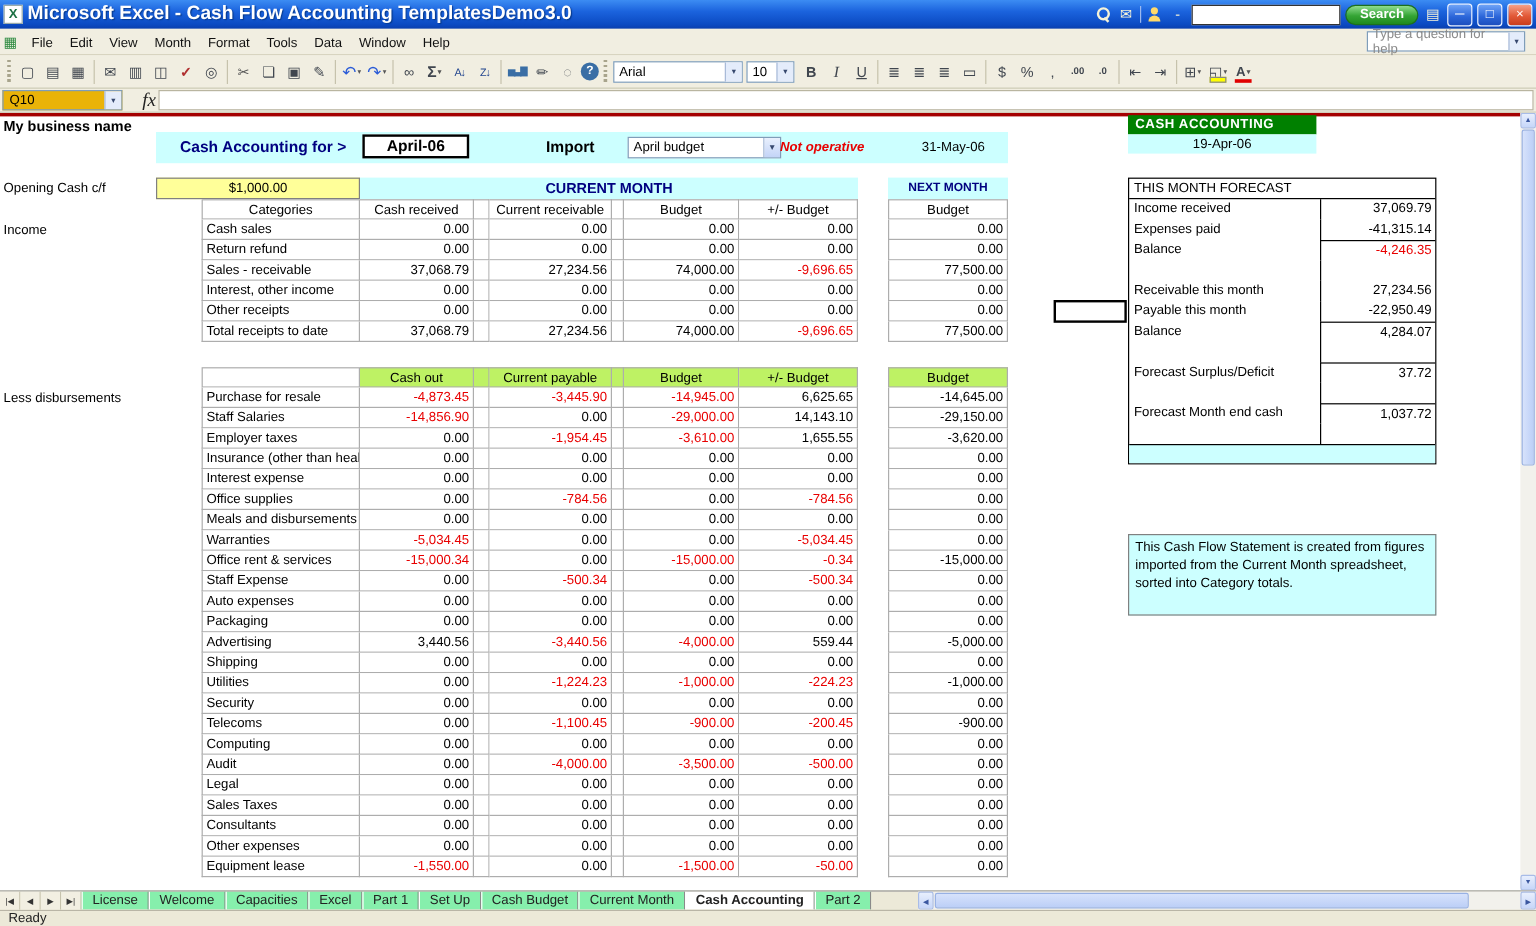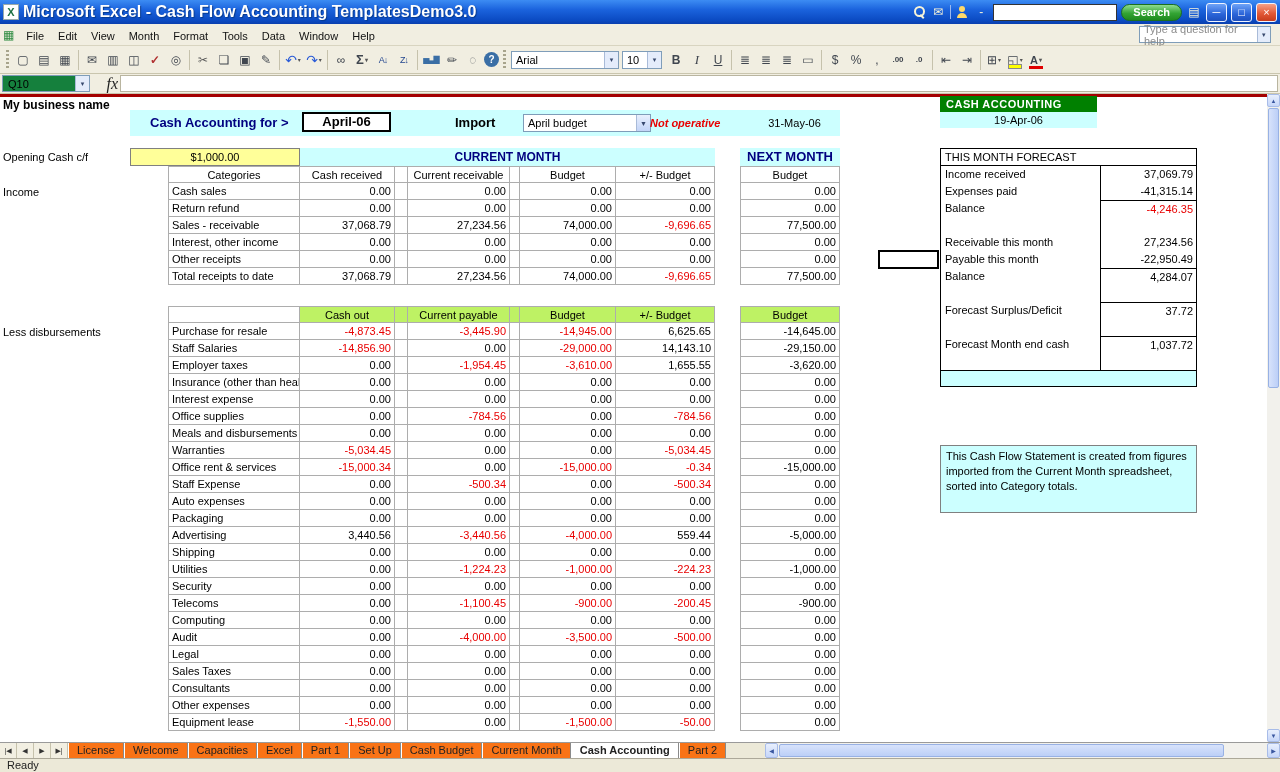--- a/index.html
+++ b/index.html
@@ -66,21 +66,21 @@
   .combo{height:18px;background:#fff;border:1px solid #7f9db9;display:flex;align-items:center;
     font-size:11px;padding-left:4px;}
   .combo-arrow{width:14px;height:100%;margin-left:auto;background:#e4ecfb;border-left:1px solid #a9bbd8;
     display:flex;align-items:center;justify-content:center;font-size:7px;color:#37486e;}
   .font-combo{width:108px;margin:0 1px;}
   .size-combo{width:40px;margin:0 3px 0 1px;}
 
   
   .formulabar{height:20px;flex:0 0 20px;display:flex;align-items:center;background:#f1eee1;
     border-bottom:1px solid #c9c5ae;padding:0 2px;gap:2px;}
-  .namebox{width:88px;height:17px;background:#15803d;border:1px solid #7f9db9;display:flex;
+  .namebox{width:100px;height:17px;background:#eab308;border:1px solid #7f9db9;display:flex;
     align-items:center;font-size:11px;padding-left:5px;}
   .fx{width:26px;text-align:right;font-size:16px;font-style:italic;font-family:Liberation Serif, serif;color:#222;}
   .formula-input{flex:1;height:17px;background:#fff;border:1px solid #b9b5a0;}
 
   
   .sheet{flex:0 0 648px;height:648px;position:relative;background:#fff;overflow:hidden;}
   .redline{position:absolute;left:0;top:0;width:1267px;height:3px;background:#a40000;}
   .cell-text{position:absolute;font-size:11px;color:#000;white-space:nowrap;}
   .bn{left:3px;top:4px;font-weight:bold;font-size:12px;}
   .band{position:absolute;left:130px;top:16px;width:710px;height:26px;background:#ccffff;}
@@ -95,21 +95,21 @@
   .greenhdr{position:absolute;left:940px;top:2px;width:157px;height:16px;background:#008000;color:#fff;
     font-weight:bold;font-size:11px;line-height:16px;padding-left:6px;letter-spacing:.5px;}
   .greendate{position:absolute;left:940px;top:18px;width:157px;height:16px;background:#ccffff;
     font-size:11px;line-height:16px;text-align:center;}
   .op-lab{left:3px;top:57px;}
   .op-val{position:absolute;left:130px;top:54px;width:170px;height:18px;background:#ffff99;
     border:1px solid #808080;font-size:11px;line-height:16px;text-align:center;}
   .cm-hdr{position:absolute;left:300px;top:54px;width:415px;height:18px;background:#ccffff;color:#000080;
     font-weight:bold;font-size:12px;line-height:18px;text-align:center;}
   .nm-hdr{position:absolute;left:740px;top:54px;width:100px;height:32px;background:#ccffff;color:#000080;
-    font-weight:bold;font-size:13px;line-height:18px;text-align:center;}
+    font-weight:bold;font-size:10px;line-height:18px;text-align:center;}
   .inc-lab{left:3px;top:92px;}
   .disb-lab{left:3px;top:232px;}
 
   .xtab{position:absolute;left:130px;}
   #income-table{top:72px;}
   #disb-table{top:212px;}
   .xrow{display:grid;grid-template-columns:170px 95px 13px 102px 10px 96px 99px 25px 100px;height:17px;}
   .xc{border-right:1px solid #adadad;border-bottom:1px solid #adadad;font-size:11px;line-height:16px;
     height:17px;overflow:hidden;white-space:nowrap;background:#fff;}
   .xc:first-child{border-left:1px solid #adadad;margin-left:38px;}
@@ -141,21 +141,21 @@
   .vthumb{flex:0 0 280px;margin:1px;background:linear-gradient(90deg,#d7e2fb,#bccff7);
     border:1px solid #98b1e4;border-radius:2px;}
   .vscroll .sdown{margin-top:auto;}
 
   
   .tabbar{height:16px;flex:0 0 16px;position:relative;background:#ece9d8;border-top:1px solid #9a9a9a;
     display:flex;align-items:stretch;}
   .navbtn{width:17px;font-size:7px;color:#333;background:#f2efe2;border-right:1px solid #c6c2ac;
     display:flex;align-items:center;justify-content:center;}
   #sheet-tabs{display:flex;overflow:hidden;max-width:690px;}
-  .stab{font-size:11px;line-height:15px;padding:0 8px;background:#f97316;border-right:1px solid #8a8a8a;
+  .stab{font-size:11px;line-height:15px;padding:0 8px;background:#86efac;border-right:1px solid #8a8a8a;
     border-left:1px solid #fff;color:#222;white-space:nowrap;}
   .stab.active{background:#fff;font-weight:bold;}
   .hscroll{position:absolute;left:765px;right:0;top:0;bottom:0;background:#f2f1ec;display:flex;align-items:stretch;}
   .hscroll .sbtn{flex:0 0 13px;height:auto;}
   .hthumb{flex:0 0 445px;margin:1px;background:linear-gradient(180deg,#d7e2fb,#bccff7);
     border:1px solid #98b1e4;border-radius:2px;}
   .htrack{flex:1;}
 
   
   .statusbar{height:14px;flex:0 0 14px;background:#ece9d8;border-top:1px solid #aca899;

